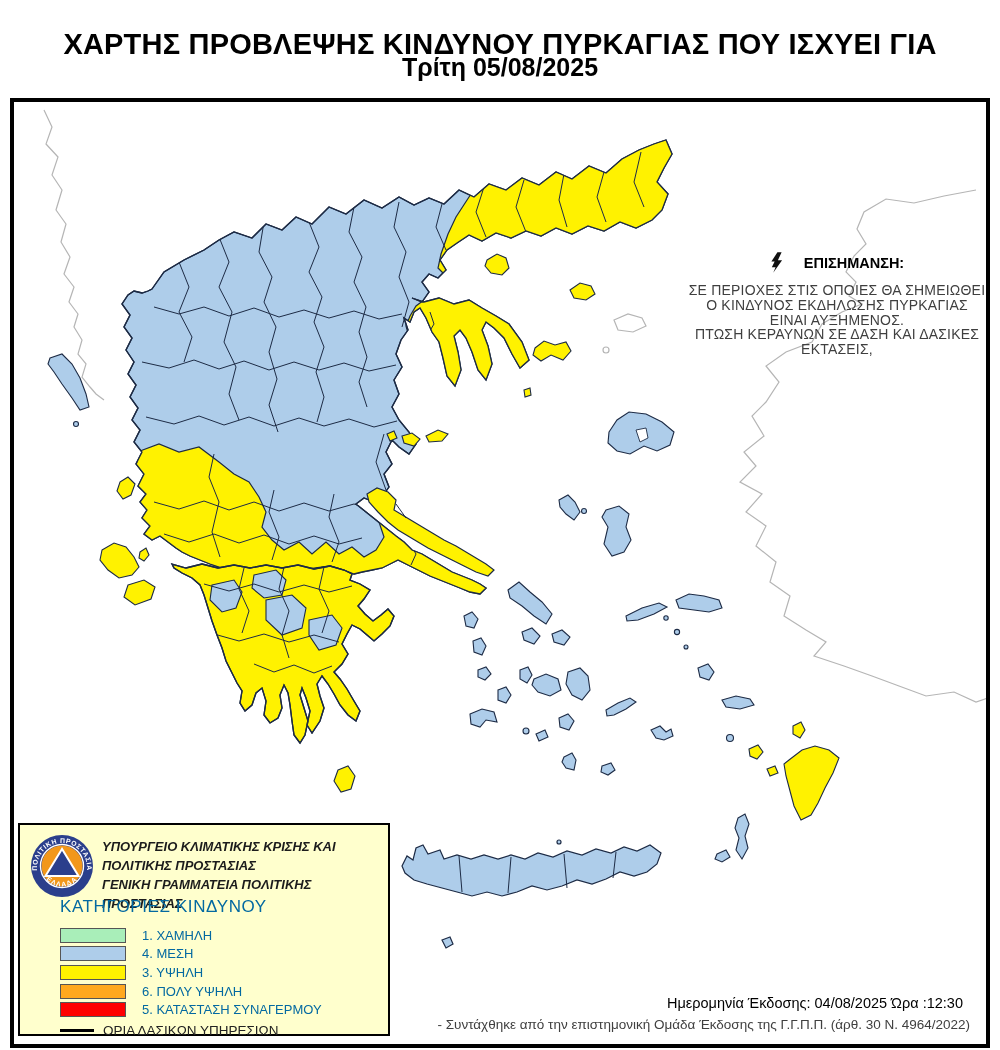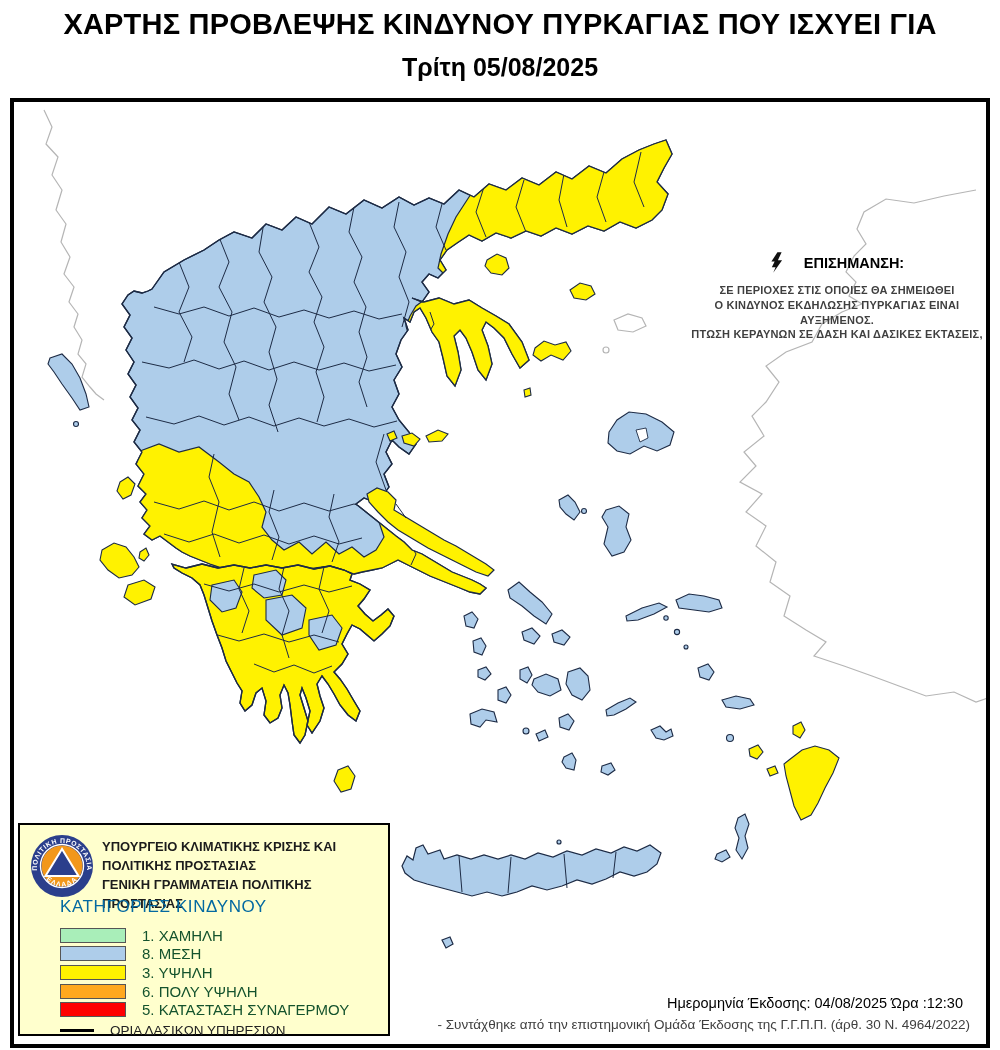--- a/index.html
+++ b/index.html
@@ -1,41 +1,41 @@
 <!DOCTYPE html>
 <html><head>
 <meta charset="utf-8">
 <style>
   * { margin:0; padding:0; box-sizing:border-box; }
   html,body { width:1000px; height:1050px; background:#fff; overflow:hidden;
               font-family:"Liberation Sans", sans-serif; }
   .title-line { position:absolute; left:0; width:1000px; text-align:center;
                 font-weight:bold; color:#000; white-space:nowrap; }
-  #title1 { top:8px; font-size:29px; letter-spacing:0.2px; }
+  #title1 { top:28px; font-size:29px; letter-spacing:0.2px; }
   #title2 { top:53px; font-size:25px; }
   .frame { position:absolute; left:10px; top:98px; width:980px; height:950px;
            border:4px solid #000; background:#fff; }
   svg.map { position:absolute; left:0; top:0; display:block; }
   .warning { position:absolute; left:686px; top:252px; width:302px; text-align:center; z-index:6; }
   .warning-header { display:flex; align-items:center; justify-content:center; gap:21px;
                     font-weight:bold; font-size:14.5px; color:#000; margin-bottom:10px; }
-  .warning-line { font-size:11px; line-height:14.8px; color:#3f3f3f; letter-spacing:0.2px;font-weight:bold; }
+  .warning-line { font-size:14px; line-height:14.8px; color:#3f3f3f; letter-spacing:0.2px; }
   .legend { position:absolute; left:18px; top:823px; width:372px; height:213px;
             border:2px solid #000; z-index:6; }
   .logo { position:absolute; left:10px; top:9px; }
   .org { position:absolute; left:82px; top:12px; font-size:13px; font-weight:bold;
-         color:#1c1c1c; line-height:19px; }
+         color:#1c1c1c; line-height:19px;font-style:italic; }
   .org span { display:block; }
   .cat-title { position:absolute; left:40px; top:72px; font-size:17px; color:#0369a1;
                letter-spacing:0.6px; }
   .cat-rows { position:absolute; left:40px; top:101px; }
   .cat-row { display:flex; align-items:center; height:18.6px; }
   .swatch { width:66px; height:15px; border:1px solid #555; margin-right:16px; flex:0 0 auto; }
-  .cat-label { font-size:15px; color:#14532d; white-space:nowrap; }
-  .boundary-row { position:absolute; left:40px; top:198px; display:flex; align-items:center; gap:16px; }
+  .cat-label { font-size:13px; color:#0369a1; white-space:nowrap; }
+  .boundary-row { position:absolute; left:40px; top:198px; display:flex; align-items:center; gap:9px; }
   .bline { width:34px; height:3px; background:#000; }
   .boundary-label { font-size:13.5px; color:#222; white-space:nowrap; }
   .f-date { position:absolute; right:37px; top:995px; font-size:14.5px; color:#000; z-index:6; white-space:nowrap;margin-left:20px; }
   .f-attr { position:absolute; right:30px; top:1017px; font-size:13.5px; color:#404040; z-index:6; white-space:nowrap; }
 </style>
 </head>
 <body>
 
 <div class="title-line" id="title1">ΧΑΡΤΗΣ ΠΡΟΒΛΕΨΗΣ ΚΙΝΔΥΝΟΥ ΠΥΡΚΑΓΙΑΣ ΠΟΥ ΙΣΧΥΕΙ ΓΙΑ</div>
 <div class="title-line" id="title2">Τρίτη 05/08/2025</div>
@@ -203,21 +203,21 @@
     <span>ΓΕΝΙΚΗ ΓΡΑΜΜΑΤΕΙΑ ΠΟΛΙΤΙΚΗΣ ΠΡΟΣΤΑΣΙΑΣ</span>
   </div>
   <div class="cat-title">ΚΑΤΗΓΟΡΙΕΣ ΚΙΝΔΥΝΟΥ</div>
   <div class="cat-rows">
     <div class="cat-row">
       <div class="swatch" style="background-color: rgb(169, 238, 185);"></div>
       <div class="cat-label">1. ΧΑΜΗΛΗ</div>
     </div>
     <div class="cat-row">
       <div class="swatch" style="background-color: rgb(174, 205, 234);"></div>
-      <div class="cat-label">8. ΜΕΣΗ</div>
+      <div class="cat-label">4. ΜΕΣΗ</div>
     </div>
     <div class="cat-row">
       <div class="swatch" style="background-color: rgb(255, 242, 0);"></div>
       <div class="cat-label">3. ΥΨΗΛΗ</div>
     </div>
     <div class="cat-row">
       <div class="swatch" style="background-color: rgb(255, 168, 30);"></div>
       <div class="cat-label">6. ΠΟΛΥ ΥΨΗΛΗ</div>
     </div>
     <div class="cat-row">

